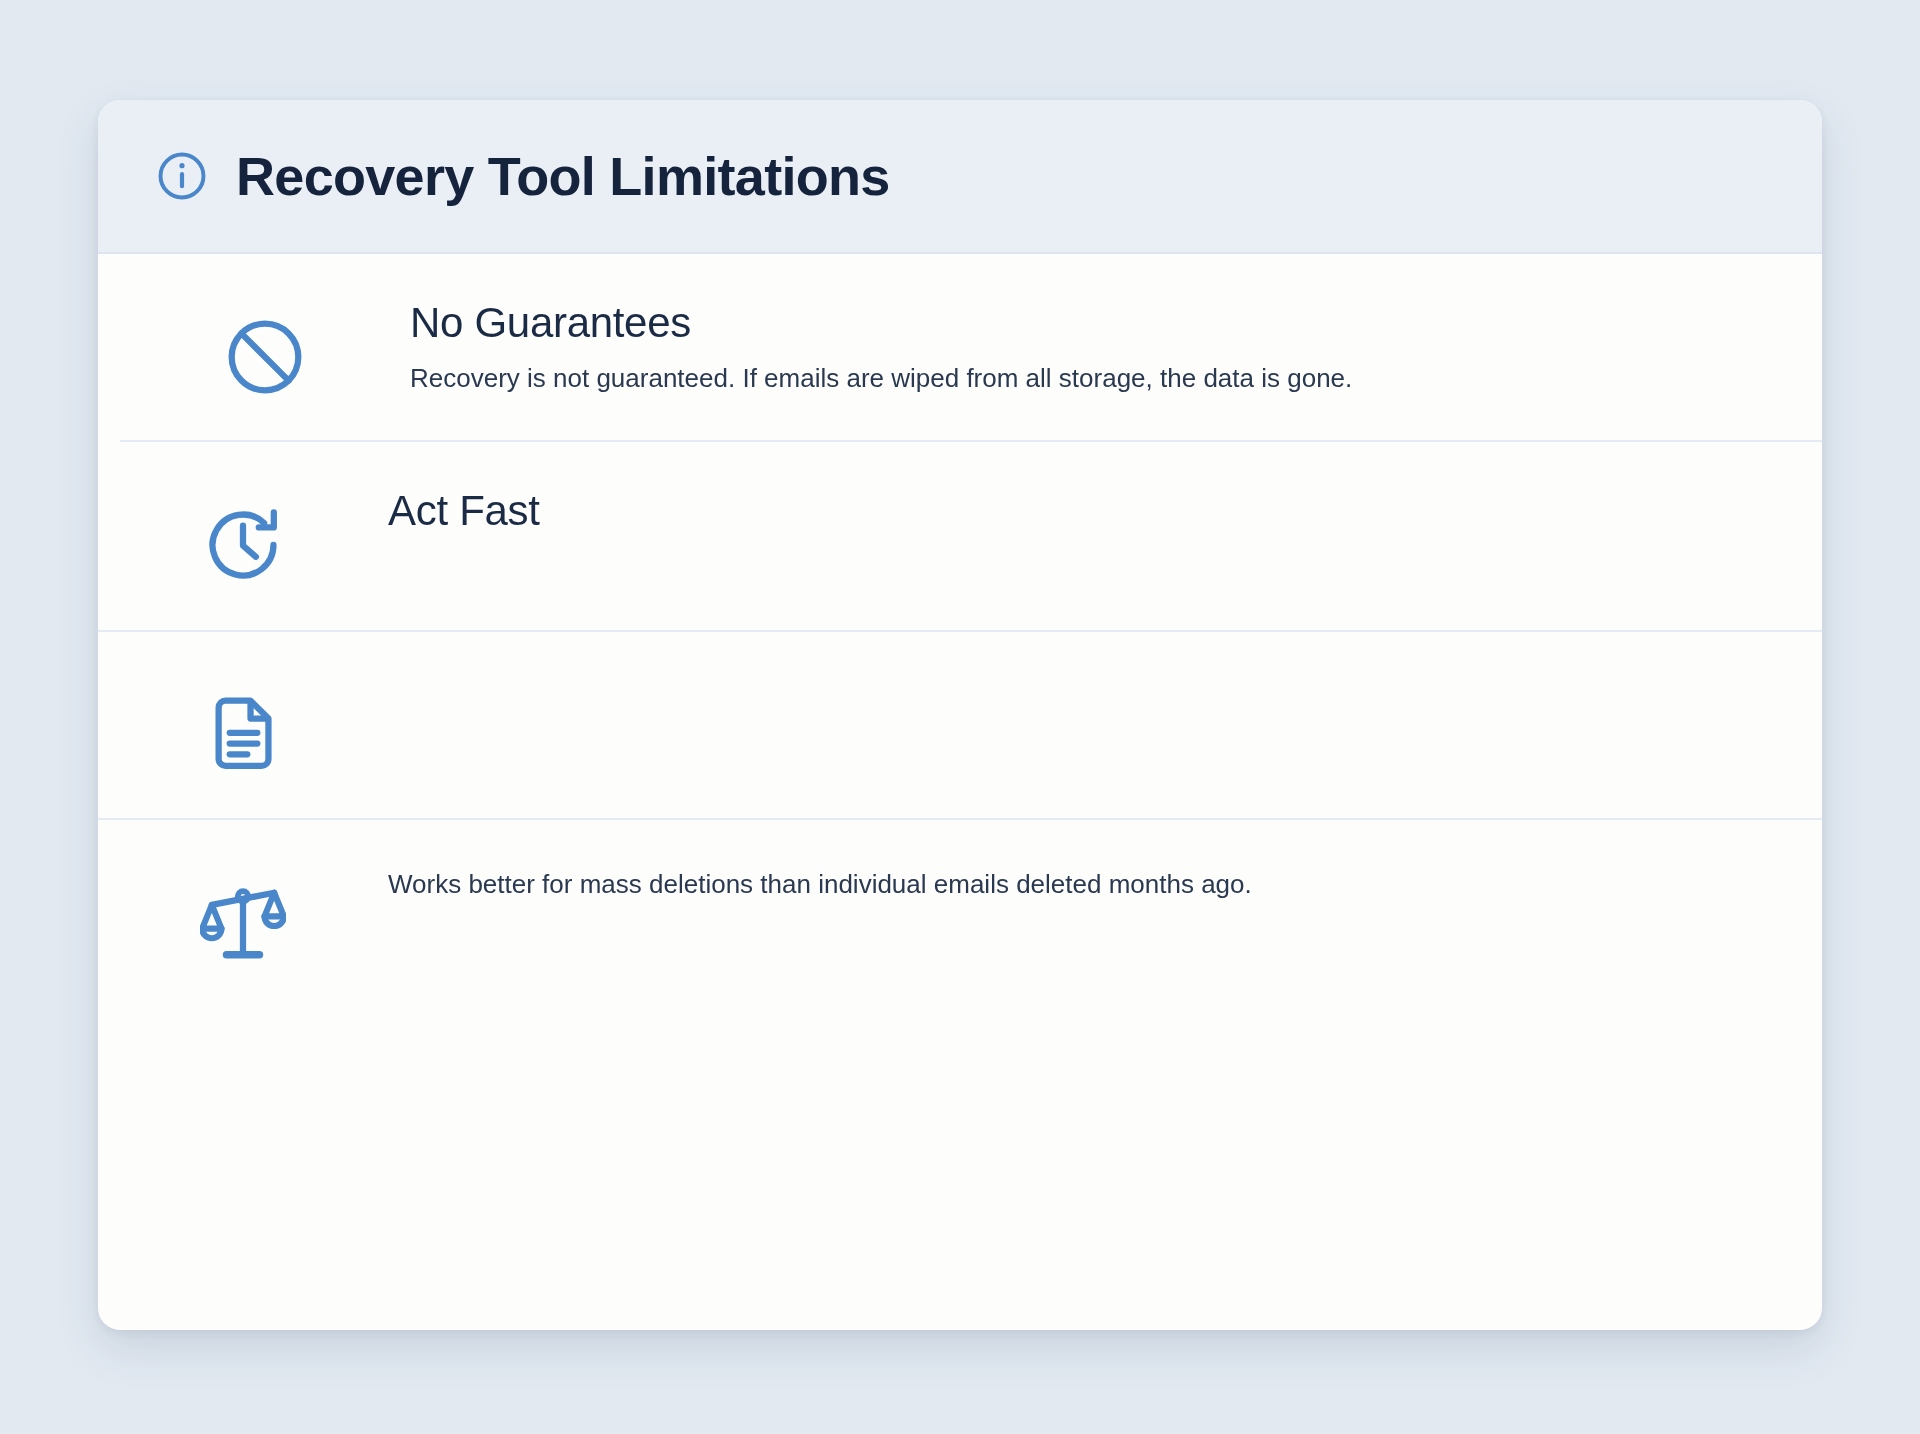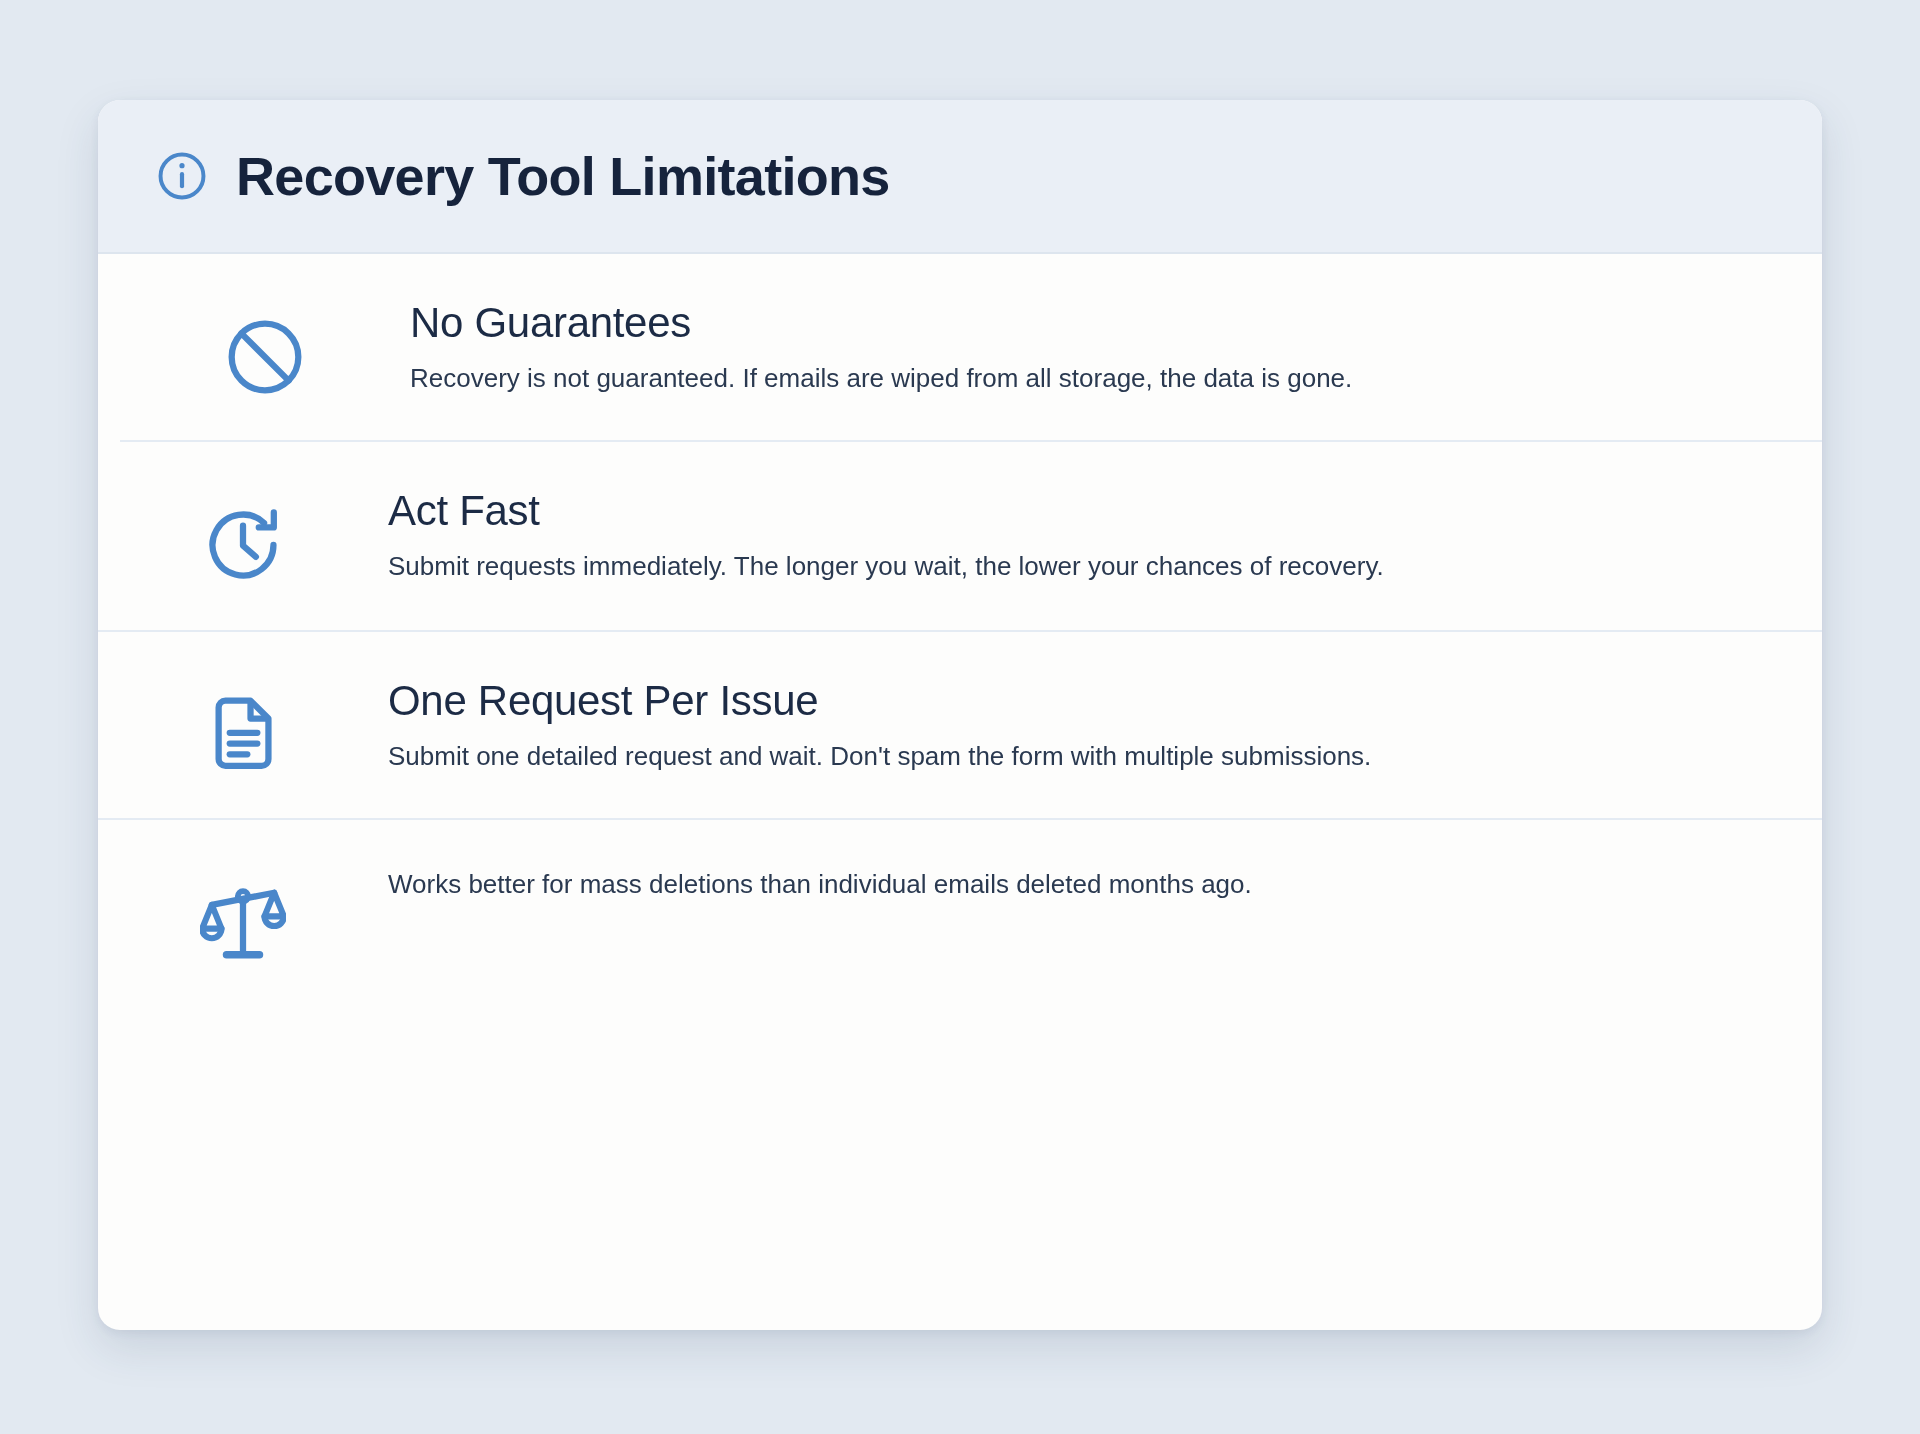--- a/index.html
+++ b/index.html
@@ -167,38 +167,33 @@
       <div class="limit-row r2">
         <div class="row-icon-cell">
           <svg class="row-icon" viewBox="0 0 24 24" fill="none">
             <path d="M20.5 12a8.5 8.5 0 1 1-2.62-6.13" stroke="#4a87ca" stroke-width="1.75" stroke-linecap="round"></path>
             <polyline points="20.6,2.9 20.6,7.1 16.4,7.1" stroke="#4a87ca" stroke-width="1.75" stroke-linecap="round" stroke-linejoin="round"></polyline>
             <polyline points="12,6.6 12,12.2 15.6,15.3" stroke="#4a87ca" stroke-width="1.75" stroke-linecap="round" stroke-linejoin="round"></polyline>
           </svg>
         </div>
         <div class="row-text">
           <div class="row-title">Act Fast</div>
-          <div class="row-desc">Submit requests immediately. The longer you wait, the lower your chances of recovery.</div>
         </div>
       </div>
 
       <div class="limit-row r3">
         <div class="row-icon-cell">
           <svg class="row-icon" viewBox="0 0 24 24" fill="none">
             <path d="M5.2 4.3a1.9 1.9 0 0 1 1.9-1.9h7.0l5.0 5.0v11.3a1.9 1.9 0 0 1-1.9 1.9H7.1a1.9 1.9 0 0 1-1.9-1.9V4.3Z" stroke="#4a87ca" stroke-width="1.75" stroke-linejoin="round"></path>
             <path d="M14.1 2.4v5.0h5.0" stroke="#4a87ca" stroke-width="1.75" stroke-linejoin="round"></path>
             <line x1="8.3" y1="11.4" x2="16.0" y2="11.4" stroke="#4a87ca" stroke-width="1.75" stroke-linecap="round"></line>
             <line x1="8.3" y1="14.4" x2="16.0" y2="14.4" stroke="#4a87ca" stroke-width="1.75" stroke-linecap="round"></line>
             <line x1="8.3" y1="17.4" x2="13.2" y2="17.4" stroke="#4a87ca" stroke-width="1.75" stroke-linecap="round"></line>
           </svg>
         </div>
-        <div class="row-text">
-          <div class="row-title">One Request Per Issue</div>
-          <div class="row-desc">Submit one detailed request and wait. Don't spam the form with multiple submissions.</div>
-        </div>
       </div>
 
       <div class="limit-row r4">
         <div class="row-icon-cell">
           <svg class="row-icon" viewBox="0 0 24 24" fill="none">
 
             <line x1="12" y1="5.0" x2="12" y2="19.6" stroke="#4a87ca" stroke-width="1.75" stroke-linecap="round"></line>
 
             <line x1="7.4" y1="20.3" x2="16.6" y2="20.3" stroke="#4a87ca" stroke-width="2.1" stroke-linecap="round"></line>
 

